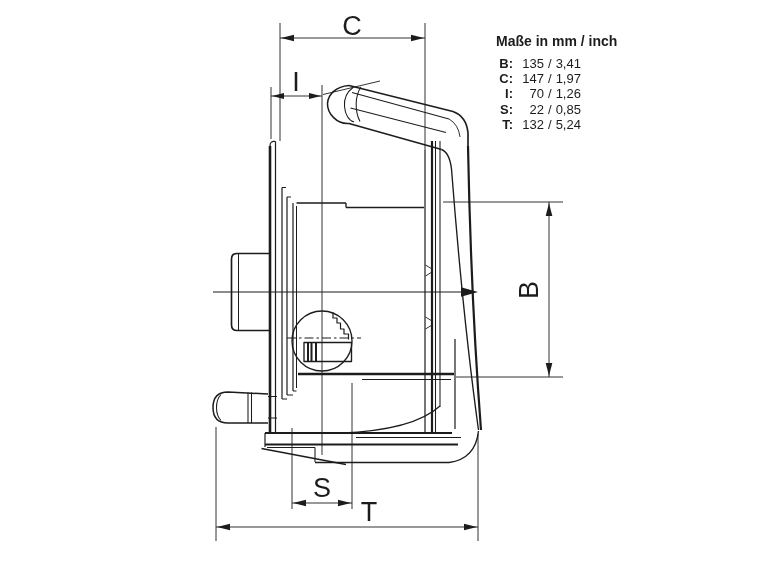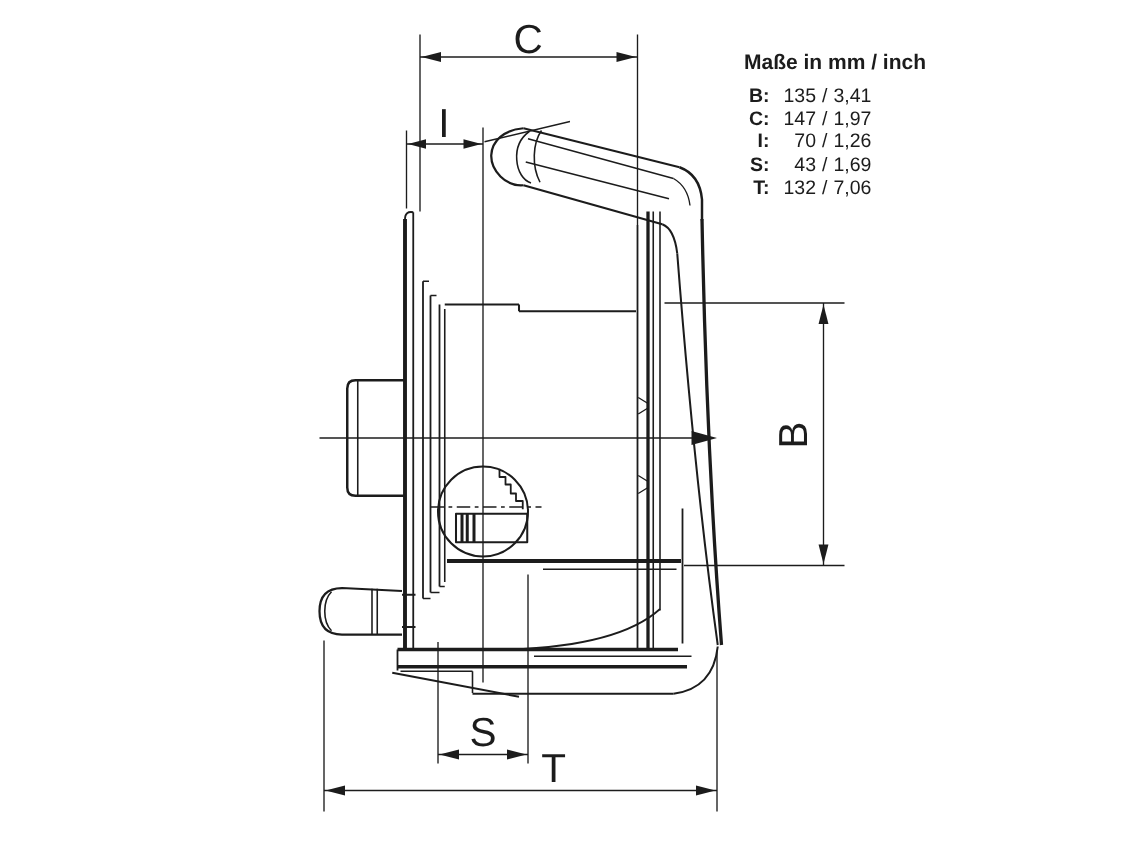--- a/index.html
+++ b/index.html
@@ -152,19 +152,19 @@
     <div class="legend-row">
       <span class="legend-key">B:</span><span class="legend-mm">135</span><span class="legend-sep">/</span><span class="legend-inch">3,41</span>
     </div>
     <div class="legend-row">
       <span class="legend-key">C:</span><span class="legend-mm">147</span><span class="legend-sep">/</span><span class="legend-inch">1,97</span>
     </div>
     <div class="legend-row">
       <span class="legend-key">I:</span><span class="legend-mm">70</span><span class="legend-sep">/</span><span class="legend-inch">1,26</span>
     </div>
     <div class="legend-row">
-      <span class="legend-key">S:</span><span class="legend-mm">43</span><span class="legend-sep">/</span><span class="legend-inch">1,69</span>
+      <span class="legend-key">S:</span><span class="legend-mm">22</span><span class="legend-sep">/</span><span class="legend-inch">0,85</span>
     </div>
     <div class="legend-row">
-      <span class="legend-key">T:</span><span class="legend-mm">132</span><span class="legend-sep">/</span><span class="legend-inch">7,06</span>
+      <span class="legend-key">T:</span><span class="legend-mm">132</span><span class="legend-sep">/</span><span class="legend-inch">5,24</span>
     </div>
   </div>
 </div>
 
 </body></html>

